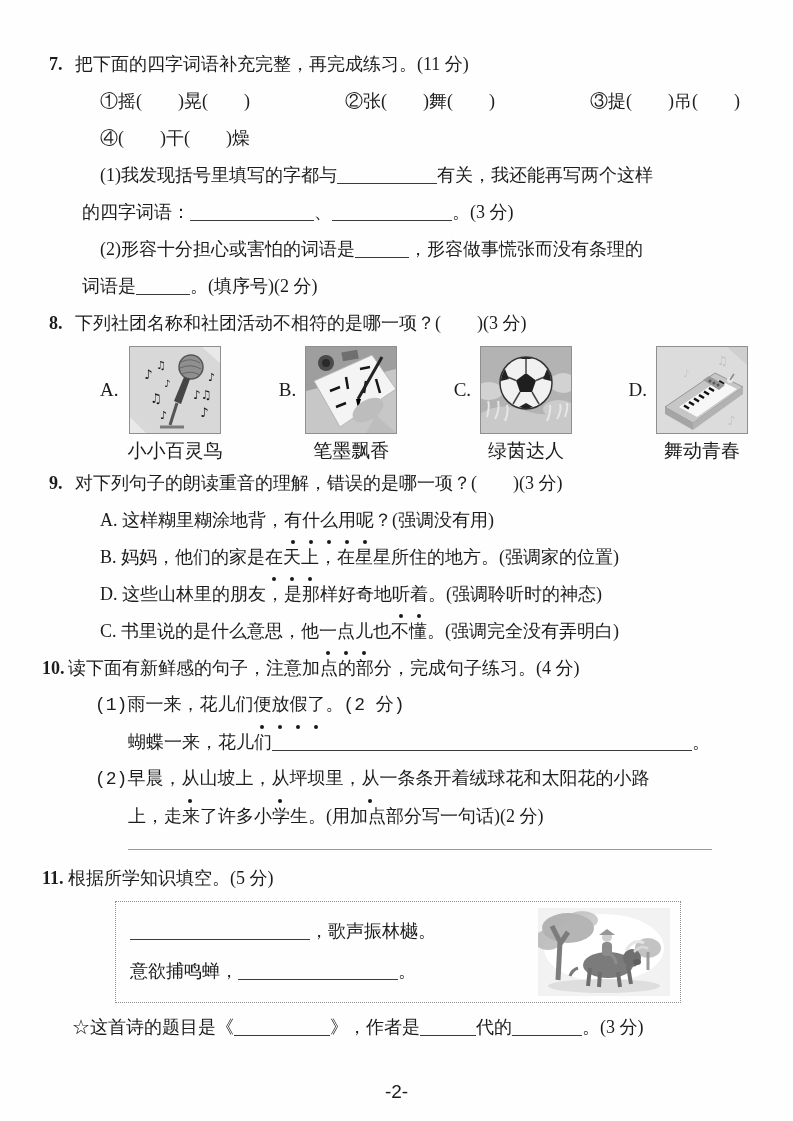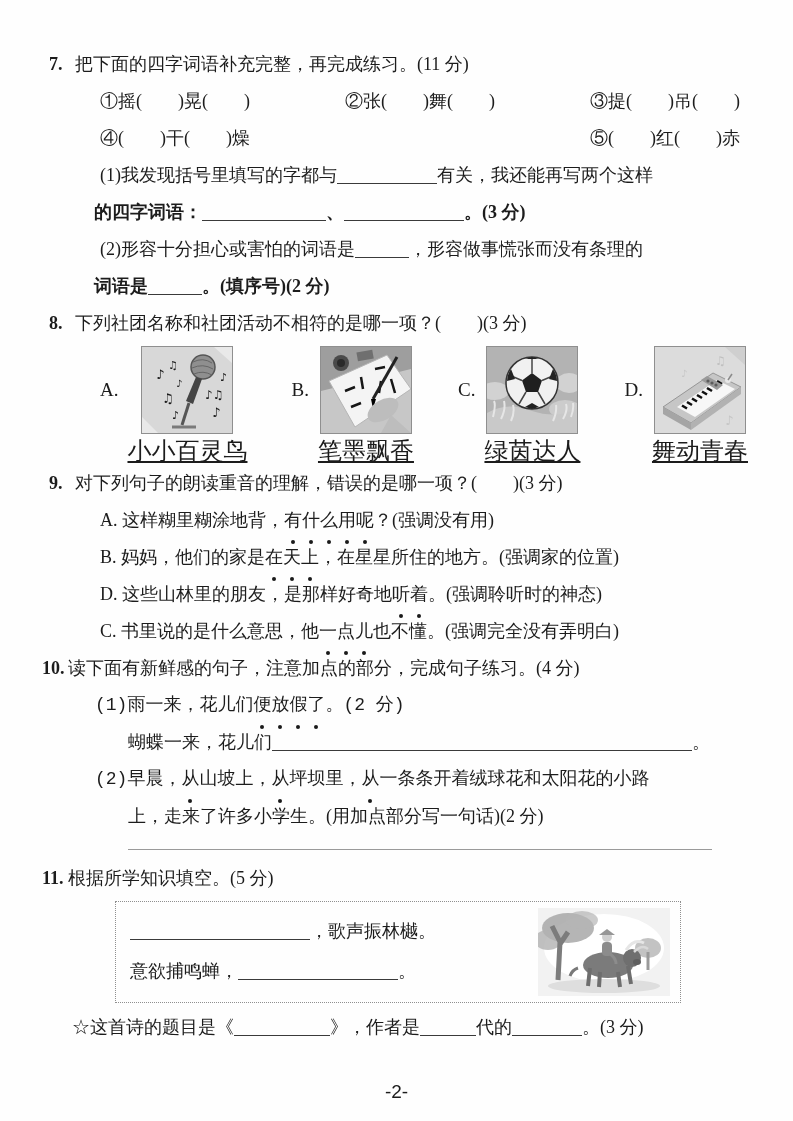--- a/index.html
+++ b/index.html
@@ -12,34 +12,34 @@
     font-family:"Liberation Serif","DejaVu Serif",serif;
     color:#1c1c1c;
     font-size:18px;
     overflow:hidden;
   }
   .line{line-height:37px;white-space:nowrap;}
   .qtitle{display:flex;line-height:37px;white-space:nowrap;}
   .qnum{font-weight:bold;min-width:26px;font-family:"Liberation Serif","DejaVu Serif",serif;}
   .q-single{margin-left:7px;}
   .ind1{margin-left:58px;}
-  .ind2{margin-left:52px;font-weight:bold;}
+  .ind2{margin-left:40px;}
   .ind1b{margin-left:53px;font-family:Liberation Mono, monospace;}
   .ind2b{margin-left:86px;}
   .spread{display:flex;justify-content:space-between;width:640px;}
   .blank{display:inline-block;height:2px;border-bottom:1.4px solid #3a3a3a;vertical-align:-3px;}
   .emdot{position:relative;display:inline-block;}
   .emdot::after{content:"";position:absolute;left:50%;bottom:-5px;width:4px;height:4px;margin-left:-2px;border-radius:50%;background:#1a1a1a;}
   
   .optrow{display:flex;justify-content:space-between;width:648px;margin:4px 0 2px 58px;}
   .opt{display:flex;gap:9px;}
   .optlabel{line-height:88px;font-size:19px;}
   .optcol{display:flex;flex-direction:column;align-items:center;gap:5px;}
   .imgframe{width:92px;height:88px;border:1px solid #8f8f8f;background:#d8d8d8;box-sizing:border-box;}
-  .caption{font-size:24px;line-height:24px;text-decoration:underline;}
+  .caption{font-size:19px;line-height:24px;}
   
   .ansline{margin:14px 0 10px 86px;width:584px;border-bottom:1.5px solid #9a9a9a;height:0;}
   
   .poembox{
     margin:4px 0 6px 73px;width:566px;height:102px;
     border:1px dotted #8f8f8f;box-sizing:border-box;
     display:flex;align-items:center;justify-content:space-between;
     padding:4px 10px 4px 14px;
   }
   .poemlines .line{line-height:40px;font-family:Liberation Mono, monospace;}
@@ -58,21 +58,20 @@
       <span class="qnum">7.</span>
       <span class="qtext">把下面的四字词语补充完整，再完成练习。(11 分)</span>
     </div>
     <div class="line ind1 spread">
       <span>①摇(　　)晃(　　)</span>
       <span>②张(　　)舞(　　)</span>
       <span>③提(　　)吊(　　)</span>
     </div>
     <div class="line ind1 spread">
       <span>④(　　)干(　　)燥</span>
-      <span>⑤(　　)红(　　)赤</span>
     </div>
     <div class="line ind1"><span>(1)我发现括号里填写的字都与</span><span class="blank" style="width: 100px;"></span><span>有关，我还能再写两个这样</span></div>
     <div class="line ind2"><span>的四字词语：</span><span class="blank" style="width: 124px;"></span><span>、</span><span class="blank" style="width: 120px;"></span><span>。(3 分)</span></div>
     <div class="line ind1"><span>(2)形容十分担心或害怕的词语是</span><span class="blank" style="width: 54px;"></span><span>，形容做事慌张而没有条理的</span></div>
     <div class="line ind2"><span>词语是</span><span class="blank" style="width: 54px;"></span><span>。(填序号)(2 分)</span></div>
   </section>
 
   <section>
     <div class="qtitle q-single">
       <span class="qnum">8.</span>

